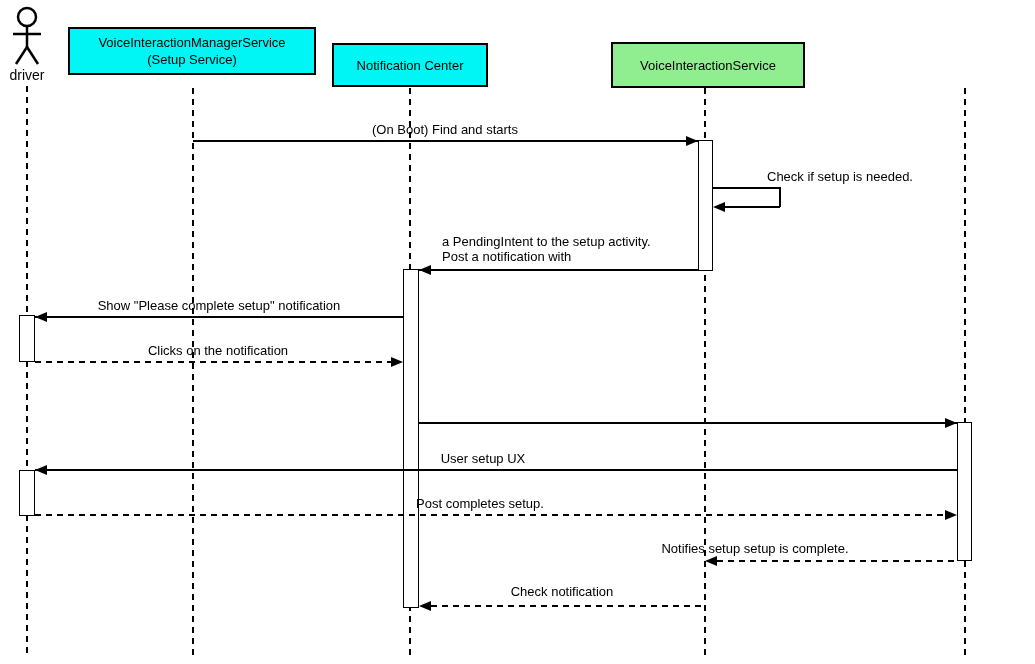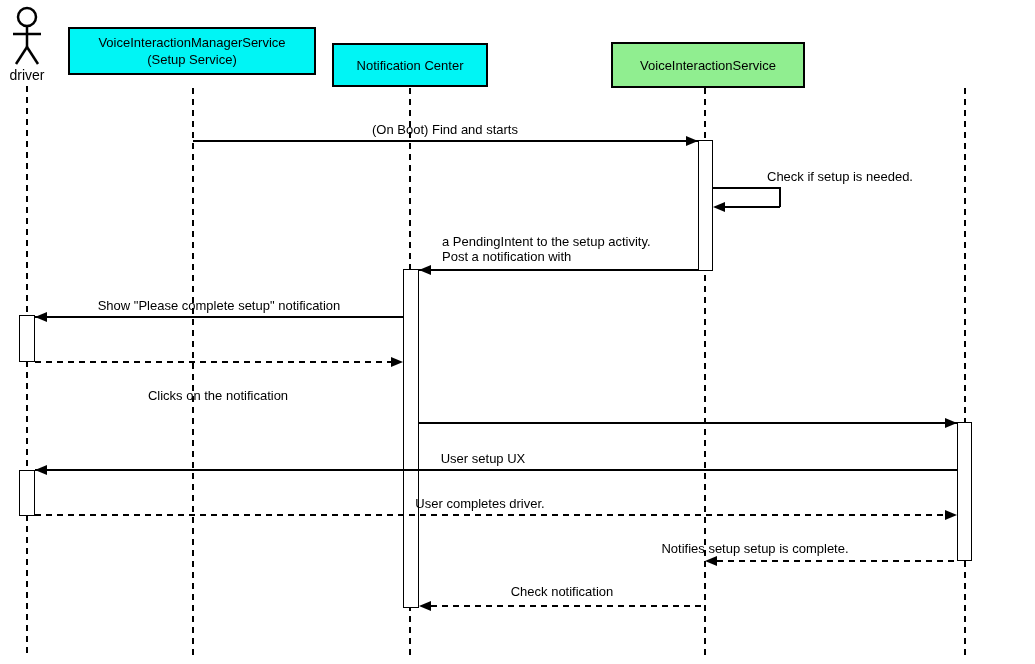--- a/index.html
+++ b/index.html
@@ -122,32 +122,32 @@
     <div>a PendingIntent to the setup activity.</div>
     <div>Post a notification with</div>
   </div>
 
   <div class="hline-solid" style="left:35px;top:316px;width:368px;"></div>
   <div class="arrow-left" style="left:35px;top:312px;"></div>
   <div class="msg-label centered" style="left:219px;top:298px;">Show "Please complete setup" notification</div>
 
   <div class="hline-dashed" style="left:35px;top:361px;width:356px;"></div>
   <div class="arrow-right" style="left:391px;top:357px;"></div>
-  <div class="msg-label centered" style="left:218px;top:343px;margin-top:45px;">Clicks on the notification</div>
+  <div class="msg-label centered" style="left:218px;top:343px;">Clicks on the notification</div>
 
   <div class="hline-solid" style="left:419px;top:422px;width:538px;"></div>
   <div class="arrow-right" style="left:945px;top:418px;"></div>
 
   <div class="hline-solid" style="left:35px;top:469px;width:922px;"></div>
   <div class="arrow-left" style="left:35px;top:465px;"></div>
   <div class="msg-label centered" style="left:483px;top:451px;">User setup UX</div>
 
   <div class="hline-dashed" style="left:35px;top:514px;width:910px;"></div>
   <div class="arrow-right" style="left:945px;top:510px;"></div>
-  <div class="msg-label centered" style="left:480px;top:496px;">User completes driver.</div>
+  <div class="msg-label centered" style="left:480px;top:496px;">Post completes setup.</div>
 
   <div class="hline-dashed" style="left:717px;top:560px;width:240px;"></div>
   <div class="arrow-left" style="left:705px;top:556px;"></div>
   <div class="msg-label centered" style="left:755px;top:541px;">Notifies setup setup is complete.</div>
 
   <div class="hline-dashed" style="left:431px;top:605px;width:274px;"></div>
   <div class="arrow-left" style="left:419px;top:601px;"></div>
   <div class="msg-label centered" style="left:562px;top:584px;">Check notification</div>
 
 </div>

